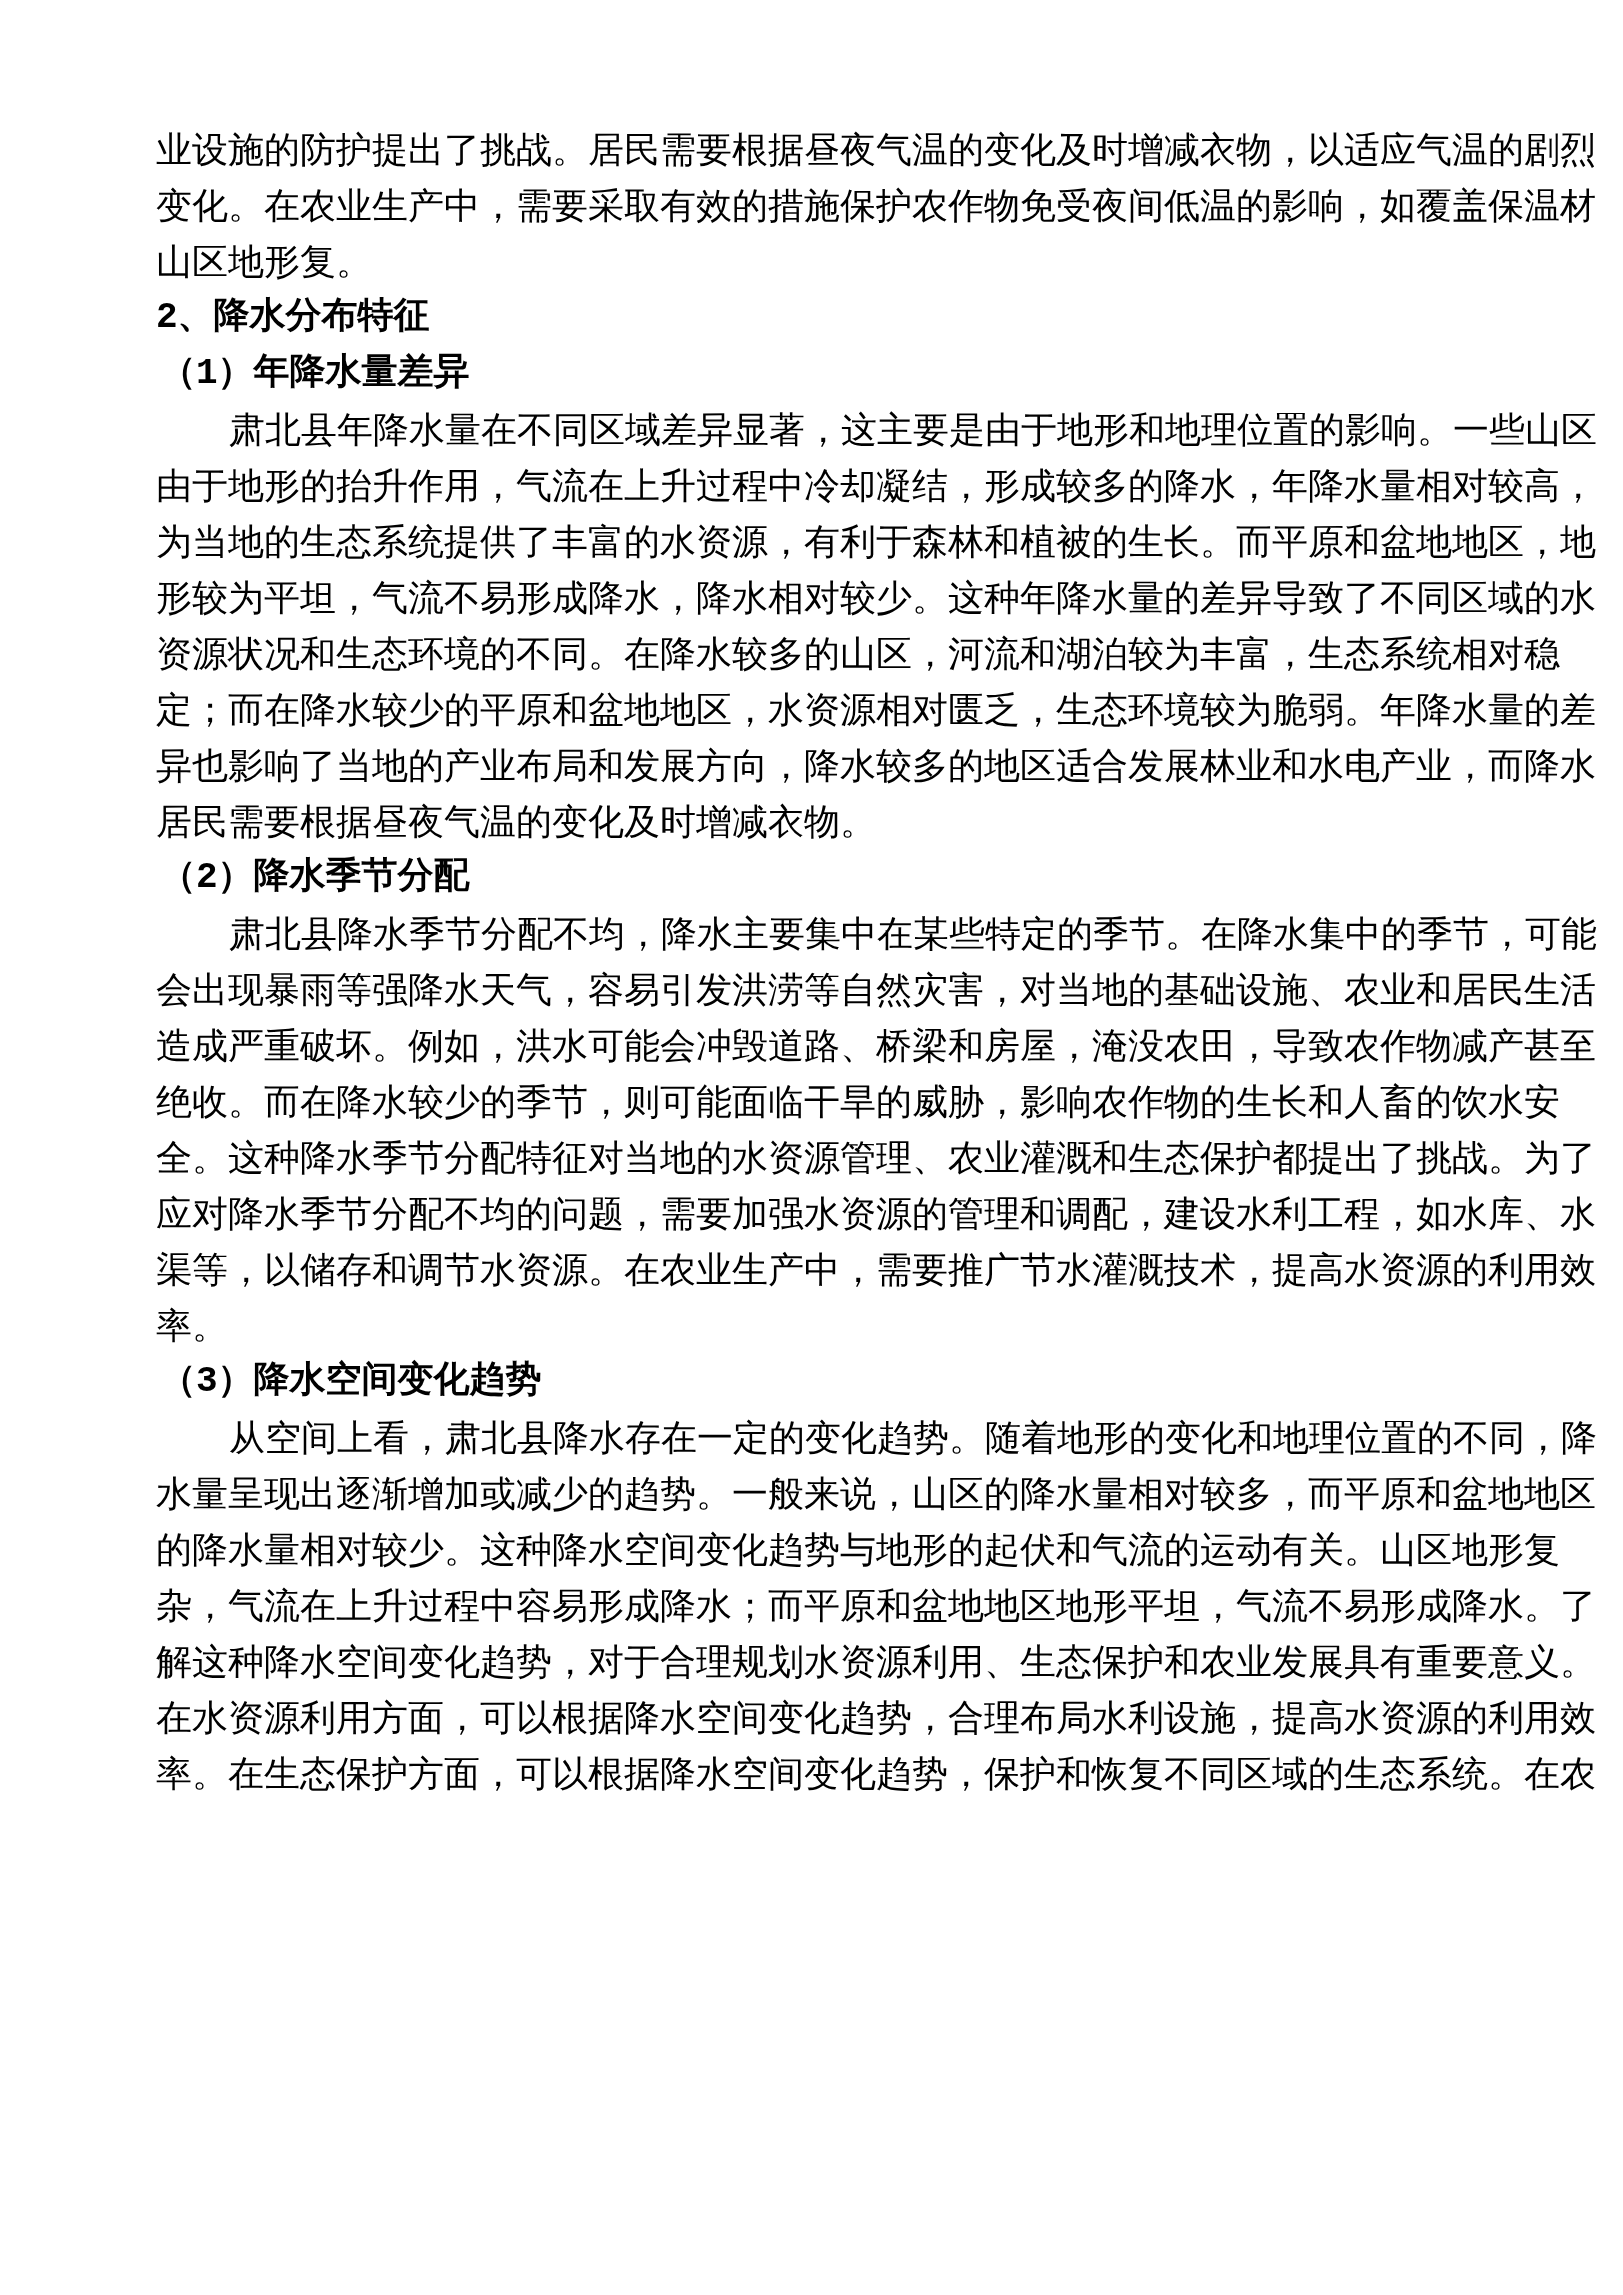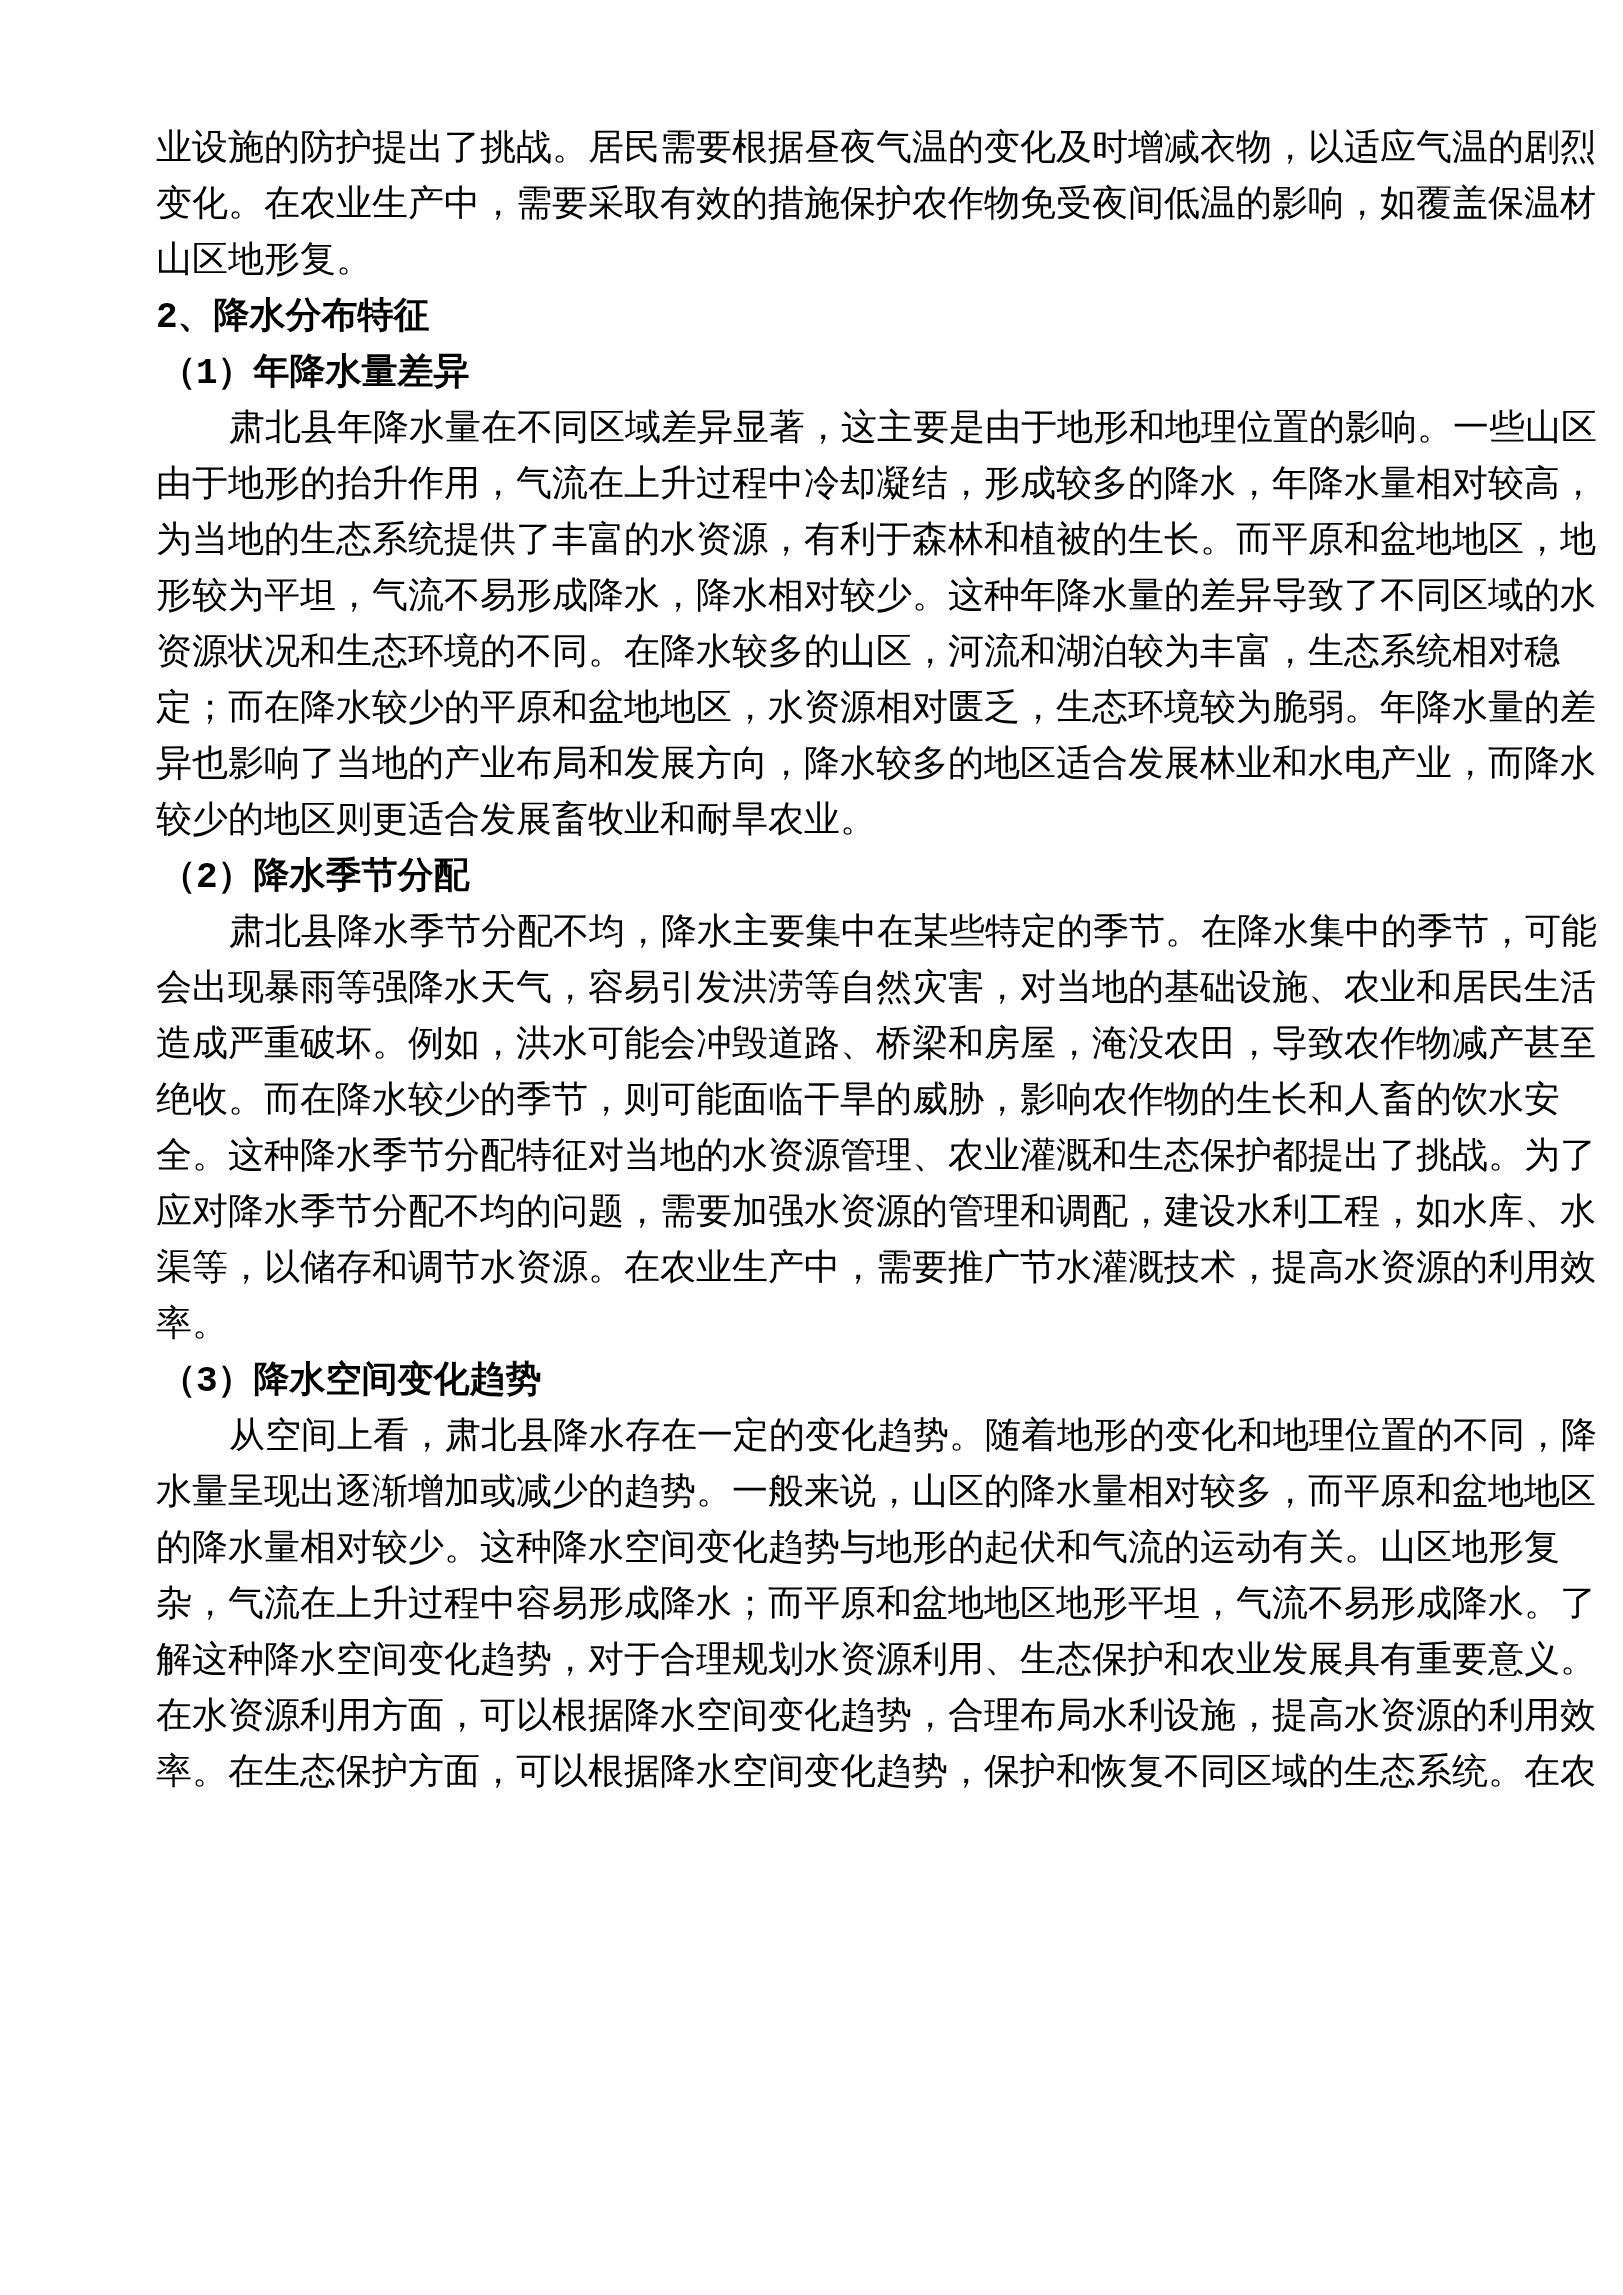--- a/index.html
+++ b/index.html
@@ -22,21 +22,20 @@
       width: 1311px;
     }
     .line {
       height: 56px;
       line-height: 56px;
       font-size: 36px;
       white-space: nowrap;
       letter-spacing: 0;
       text-align: justify;
       text-align-last: justify;
-      font-family: Liberation Mono, monospace;
     }
     .line.last {
       text-align-last: left;
     }
     .heading {
       font-weight: bold;
       text-align-last: left;
       font-family: Liberation Mono, monospace;
     }
     .heading.sub {
@@ -62,21 +61,21 @@
   <div class="line heading sub">（1）年降水量差异</div>
 
   <div>
     <div class="line indent">肃北县年降水量在不同区域差异显著，这主要是由于地形和地理位置的影响。一些山区</div>
     <div class="line">由于地形的抬升作用，气流在上升过程中冷却凝结，形成较多的降水，年降水量相对较高，</div>
     <div class="line">为当地的生态系统提供了丰富的水资源，有利于森林和植被的生长。而平原和盆地地区，地</div>
     <div class="line">形较为平坦，气流不易形成降水，降水相对较少。这种年降水量的差异导致了不同区域的水</div>
     <div class="line">资源状况和生态环境的不同。在降水较多的山区，河流和湖泊较为丰富，生态系统相对稳</div>
     <div class="line">定；而在降水较少的平原和盆地地区，水资源相对匮乏，生态环境较为脆弱。年降水量的差</div>
     <div class="line">异也影响了当地的产业布局和发展方向，降水较多的地区适合发展林业和水电产业，而降水</div>
-    <div class="line last">较少的地区则更适合发展畜牧业和耐旱农业。</div>
+    <div class="line last">居民需要根据昼夜气温的变化及时增减衣物。</div>
   </div>
 
   <div class="line heading sub">（2）降水季节分配</div>
 
   <div>
     <div class="line indent">肃北县降水季节分配不均，降水主要集中在某些特定的季节。在降水集中的季节，可能</div>
     <div class="line">会出现暴雨等强降水天气，容易引发洪涝等自然灾害，对当地的基础设施、农业和居民生活</div>
     <div class="line">造成严重破坏。例如，洪水可能会冲毁道路、桥梁和房屋，淹没农田，导致农作物减产甚至</div>
     <div class="line">绝收。而在降水较少的季节，则可能面临干旱的威胁，影响农作物的生长和人畜的饮水安</div>
     <div class="line">全。这种降水季节分配特征对当地的水资源管理、农业灌溉和生态保护都提出了挑战。为了</div>

